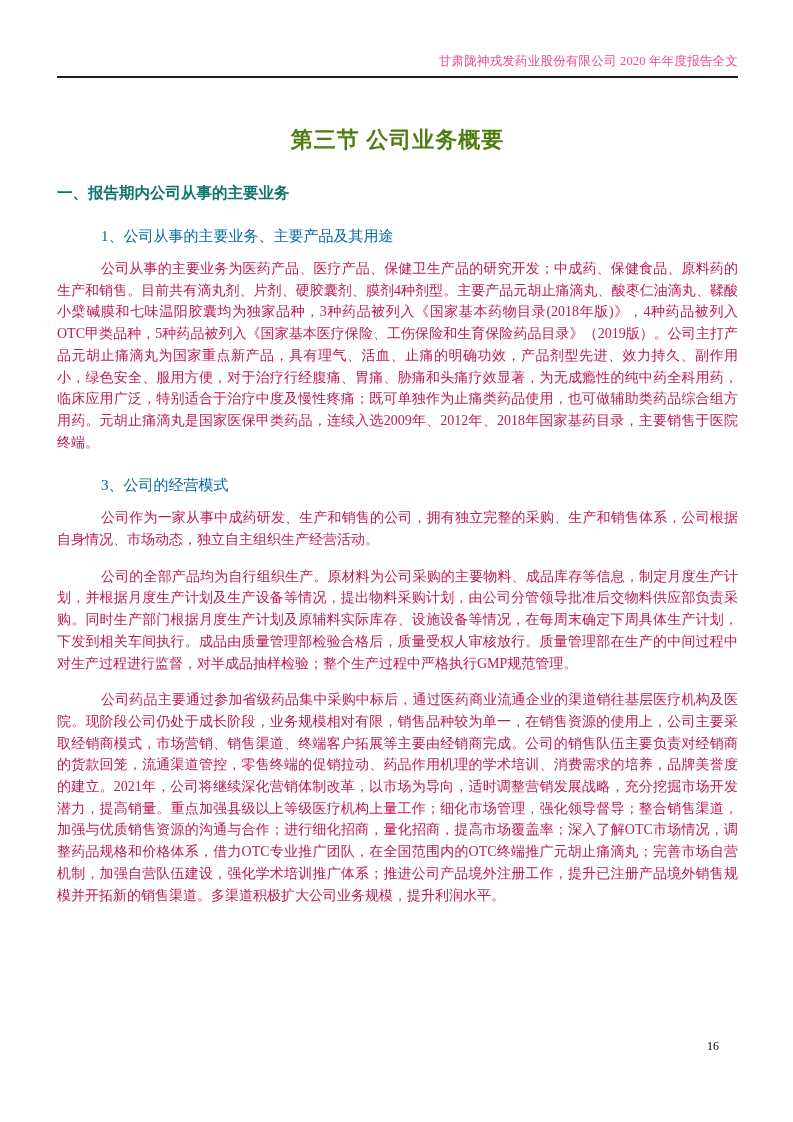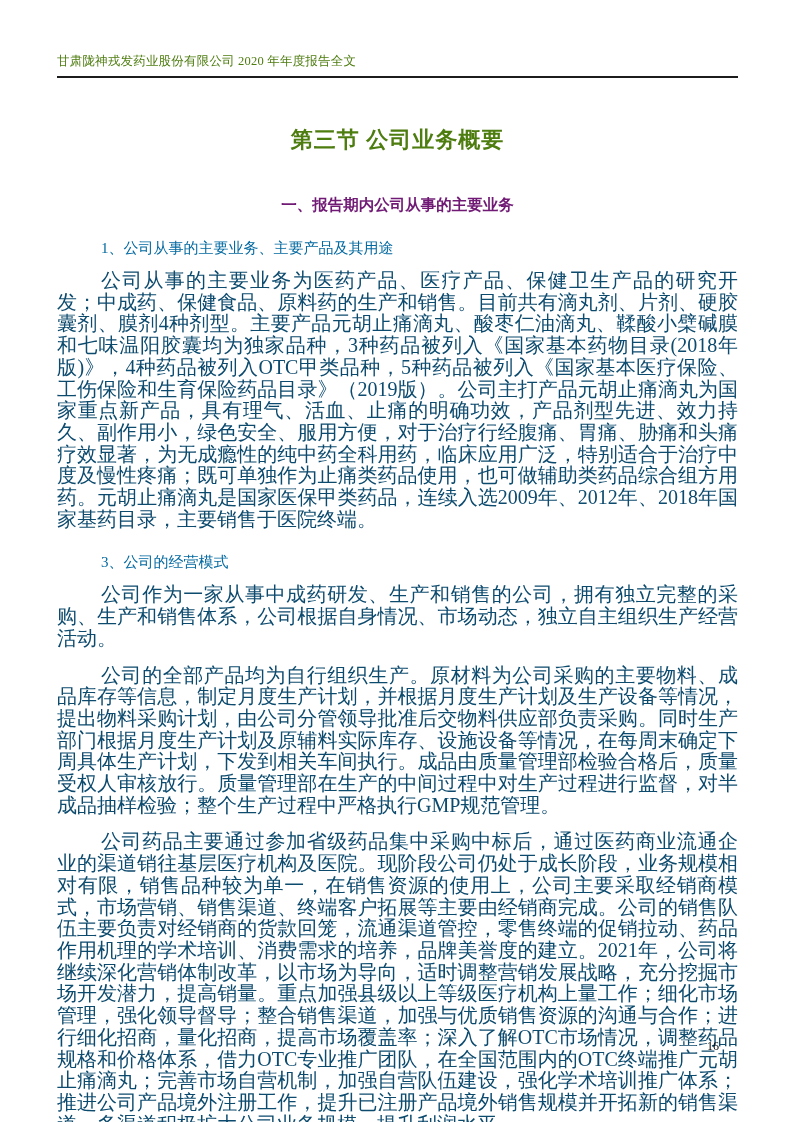--- a/index.html
+++ b/index.html
@@ -21,53 +21,53 @@
   .content {
     position: absolute;
     left: 57px;
     right: 55px;
     top: 0;
   }
   .doc-header {
     padding-top: 53px;
     padding-bottom: 6px;
     border-bottom: 2.5px solid #1c1c1c;
+    text-align: right;
     font-size: 12.5px;
     letter-spacing: 0.2px;
-    color: #4d7c0f;
+    color: #ec4899;
   }
   .doc-title {
     margin-top: 47px;
     text-align: center;
     font-size: 22px;
     font-weight: bold;
     letter-spacing: 1px;
     color: #4d7c0f;
   }
   .section-heading {
-    margin-top: 40px;
+    margin-top: 28px;
     font-size: 15.5px;
     font-weight: bold;
-    color: #701a75;
-    text-align: center;
+    color: #0f766e;
   }
   .subsection-heading {
     margin-top: 23px;
     padding-left: 44px;
     font-size: 15px;
     font-weight: normal;
     color: #0369a1;
   }
   .para {
     margin: 12px 0 0 0;
-    font-size: 20px;
+    font-size: 14px;
     line-height: 21.7px;
     text-align: justify;
     text-indent: 44px;
-    color: #0c4a6e;
+    color: #be185d;
   }
   .para + .para {
     margin-top: 15px;
   }
   .page-number {
     position: absolute;
     top: 1039px;
     right: 74px;
     font-size: 12px;
     color: #000000;

